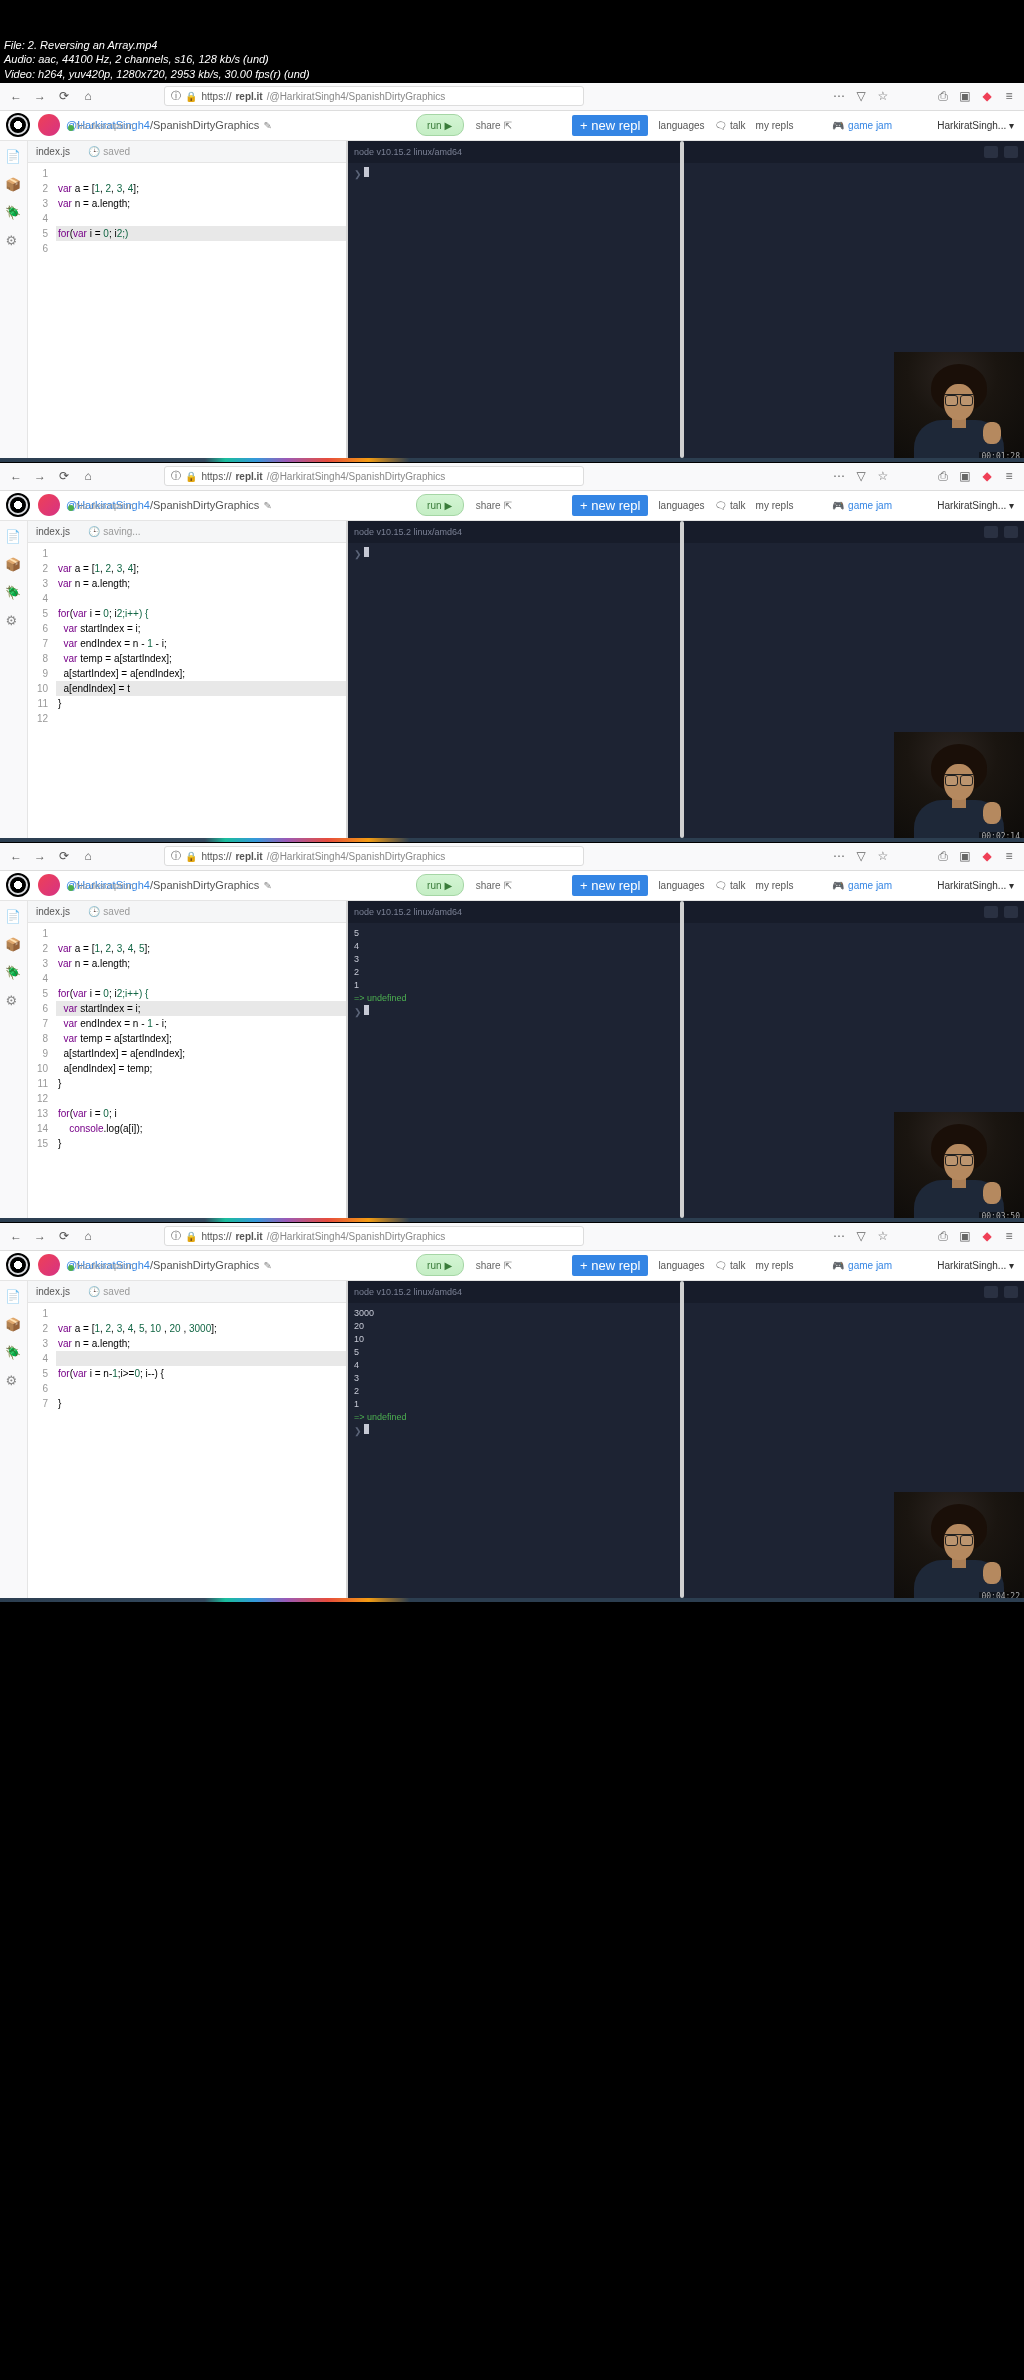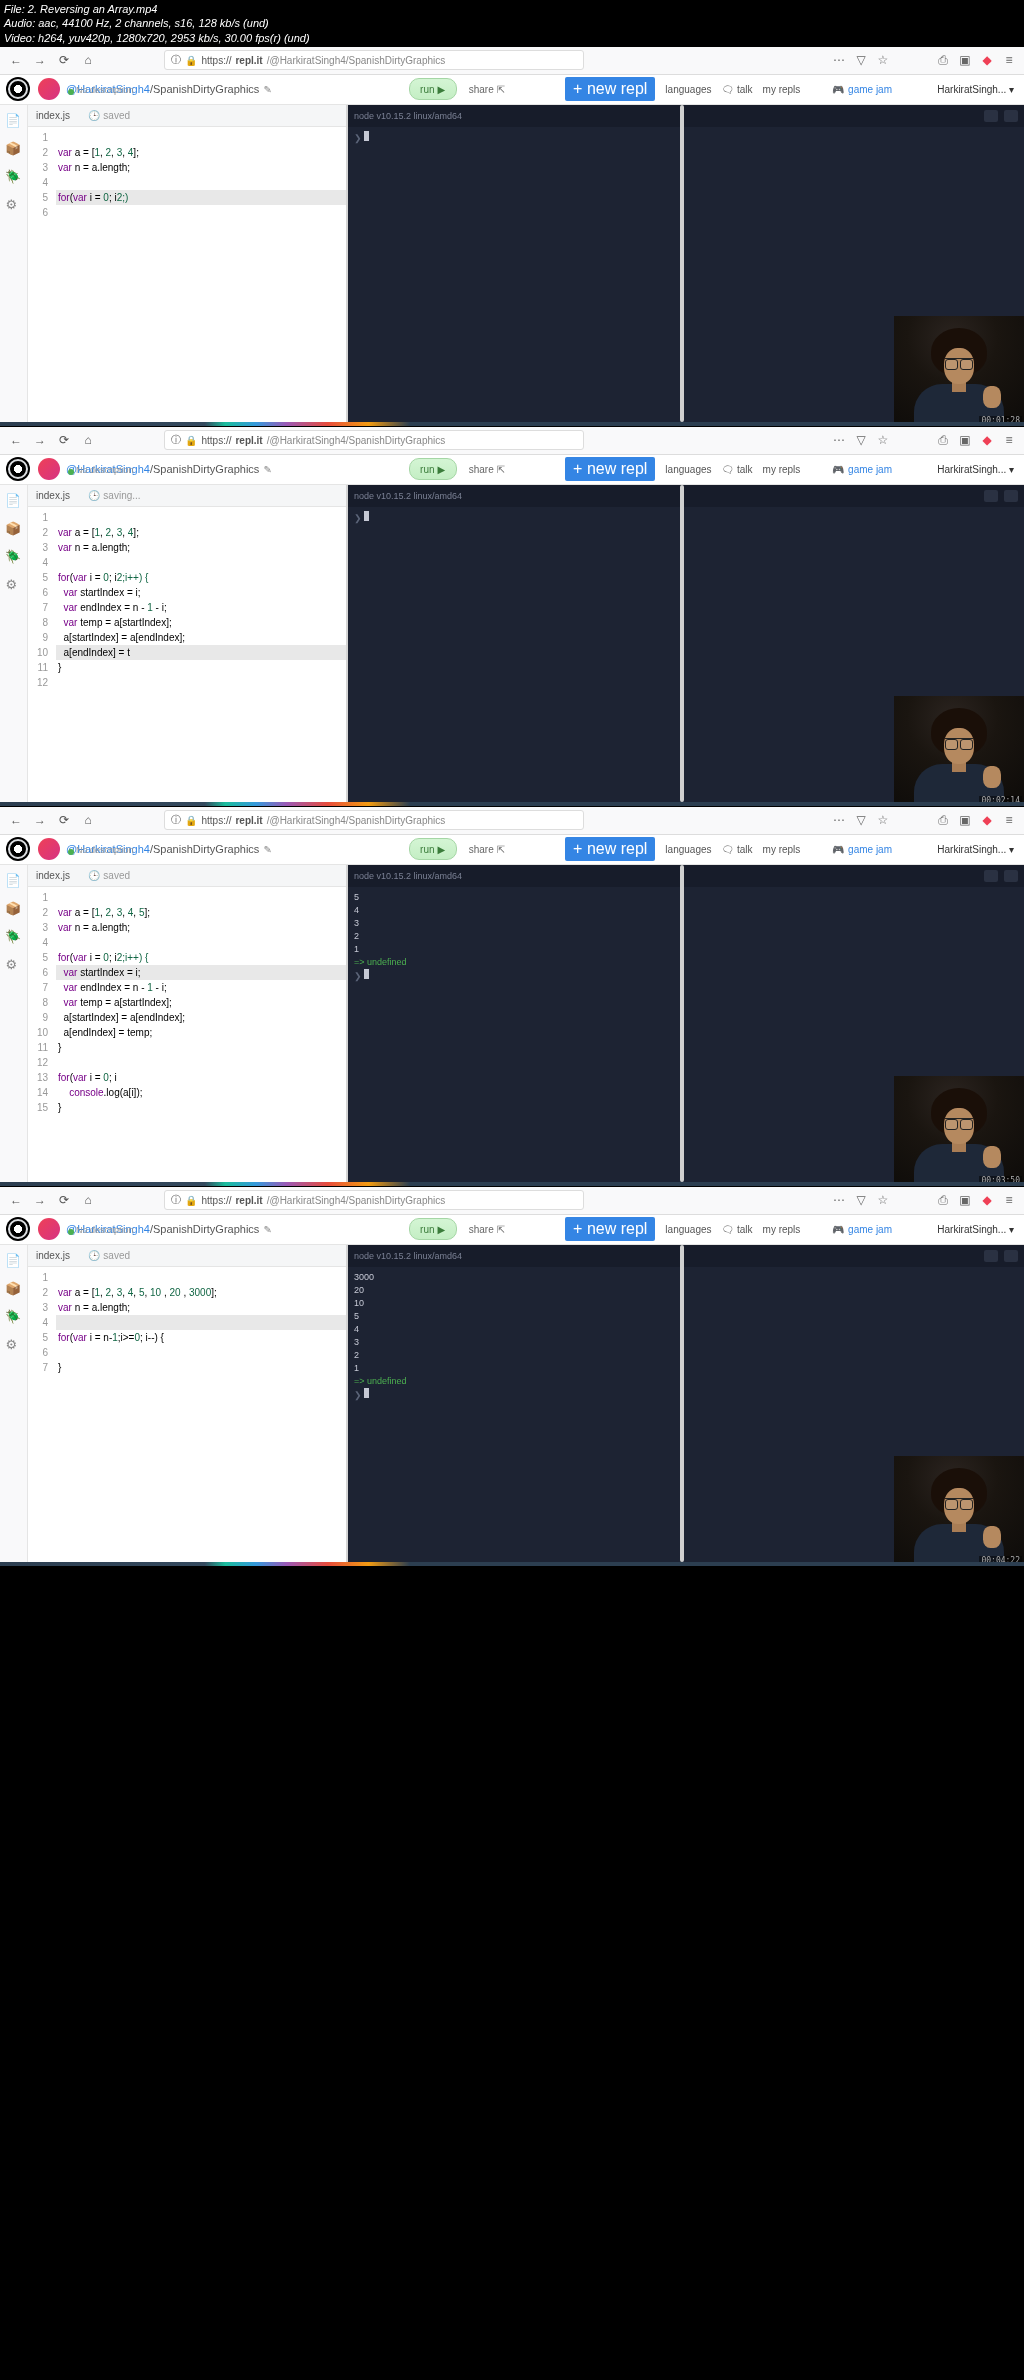--- a/index.html
+++ b/index.html
@@ -1,17 +1,17 @@
 <!DOCTYPE html>
 <html><head>
 <meta charset="utf-8">
 <style>
 * { margin: 0; padding: 0; box-sizing: border-box; font-family: Arial, sans-serif; }
 body { background: #000; width: 1024px; }
-.file-info { background: #000; color: #fff; font-style: italic; font-size: 11px; padding: 2px 4px; line-height: 1.3; }
+.file-info { background: #000; color: #fff; font-style: italic; font-size: 11px; padding: 2px 4px; line-height: 1.3; margin-top: 36px; }
 .frame { width: 100%; height: 380px; background: #f5f6f7; position: relative; border-bottom: 1px solid #000; }
 .browser-bar { height: 28px; background: #f9f9fa; display: flex; align-items: center; padding: 0 8px; gap: 8px; border-bottom: 1px solid #ddd; }
 .nav-btn { width: 16px; height: 16px; display: flex; align-items: center; justify-content: center; color: #555; font-size: 12px; cursor: pointer; }
 .url-bar { flex: 0 0 420px; margin-left: 60px; height: 20px; background: #fff; border: 1px solid #ddd; border-radius: 3px; display: flex; align-items: center; padding: 0 6px; font-size: 10px; color: #555; gap: 4px; }
 .url-bar .lock { color: #12bc00; font-size: 10px; }
 .url-bar .domain { color: #555; }
 .url-bar .path { color: #888; }
 .browser-right { margin-left: auto; display: flex; gap: 8px; align-items: center; }
 .browser-icon { width: 14px; height: 14px; display: flex; align-items: center; justify-content: center; color: #666; font-size: 12px; }
 .pocket { color: #ef4056; }
@@ -20,21 +20,21 @@
 .replit-logo { width: 24px; height: 24px; background: radial-gradient(circle at center, #fff 25%, #000 25%); border-radius: 50%; position: relative; margin-right: 8px; }
 .replit-logo::before { content: ''; position: absolute; width: 16px; height: 16px; border: 2px solid #dcdee1; border-radius: 50%; top: 2px; left: 2px; }
 .avatar { width: 22px; height: 22px; border-radius: 50%; background: linear-gradient(135deg, #ef4056, #d63384); margin-right: 6px; }
 .repl-title { color: #3485e4; font-size: 11px; }
 .repl-title .slash { color: #555; }
 .pencil { color: #888; margin-left: 4px; font-size: 10px; }
 .no-desc { position: absolute; left: 68px; top: 38px; color: #999; font-size: 9px; display: flex; align-items: flex-end; gap: 2px; }
 .no-desc .dot { width: 6px; height: 6px; border-radius: 50%; background: #4caf50; }
 .run-btn { margin-left: auto; width: 48px; height: 22px; background: linear-gradient(#d4f5d4, #c4eec4); border: 1px solid #a5d6a5; border-radius: 10px; display: flex; align-items: center; justify-content: center; color: #3a7c3a; font-size: 10px; gap: 3px; }
 .share-btn { margin-left: 12px; color: #666; font-size: 10px; display: flex; align-items: center; gap: 3px; }
-.new-repl { margin-left: 60px; background: #3485e4; color: #fff; padding: 3px 8px; border-radius: 2px; font-size: 16px; }
+.new-repl { margin-left: 60px; background: #3485e4; color: #fff; padding: 3px 8px; border-radius: 2px; font-size: 13px; }
 .nav-link { margin-left: 10px; color: #555; font-size: 10px; }
 .user-menu { margin-left: auto; margin-right: 4px; color: #333; font-size: 10px; }
 .game-jam { position: absolute; right: 132px; top: 37px; color: #3485e4; font-size: 10px; }
 
 .content { display: flex; height: calc(100% - 58px); }
 .side-tabs { width: 28px; background: #f9f9fa; border-right: 1px solid #e5e5e5; display: flex; flex-direction: column; align-items: center; padding-top: 8px; gap: 12px; }
 .side-icon { width: 16px; height: 16px; color: #888; font-size: 13px; }
 .editor-panel { width: 320px; background: #fff; display: flex; flex-direction: column; border-right: 2px solid #d4d4d4; }
 .file-tab-bar { height: 22px; background: #f5f6f7; border-bottom: 1px solid #e5e5e5; display: flex; align-items: center; padding: 0 8px; font-size: 10px; }
 .file-tab { color: #555; }

